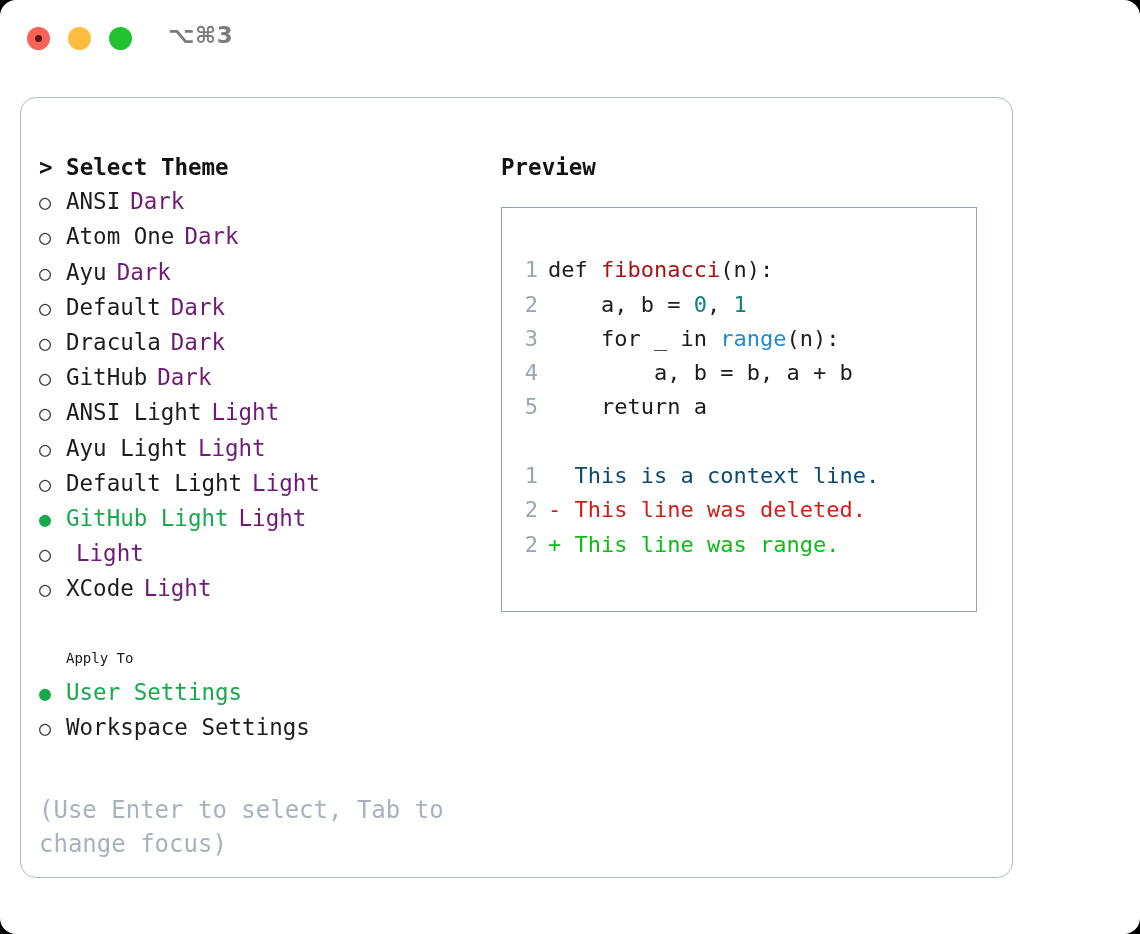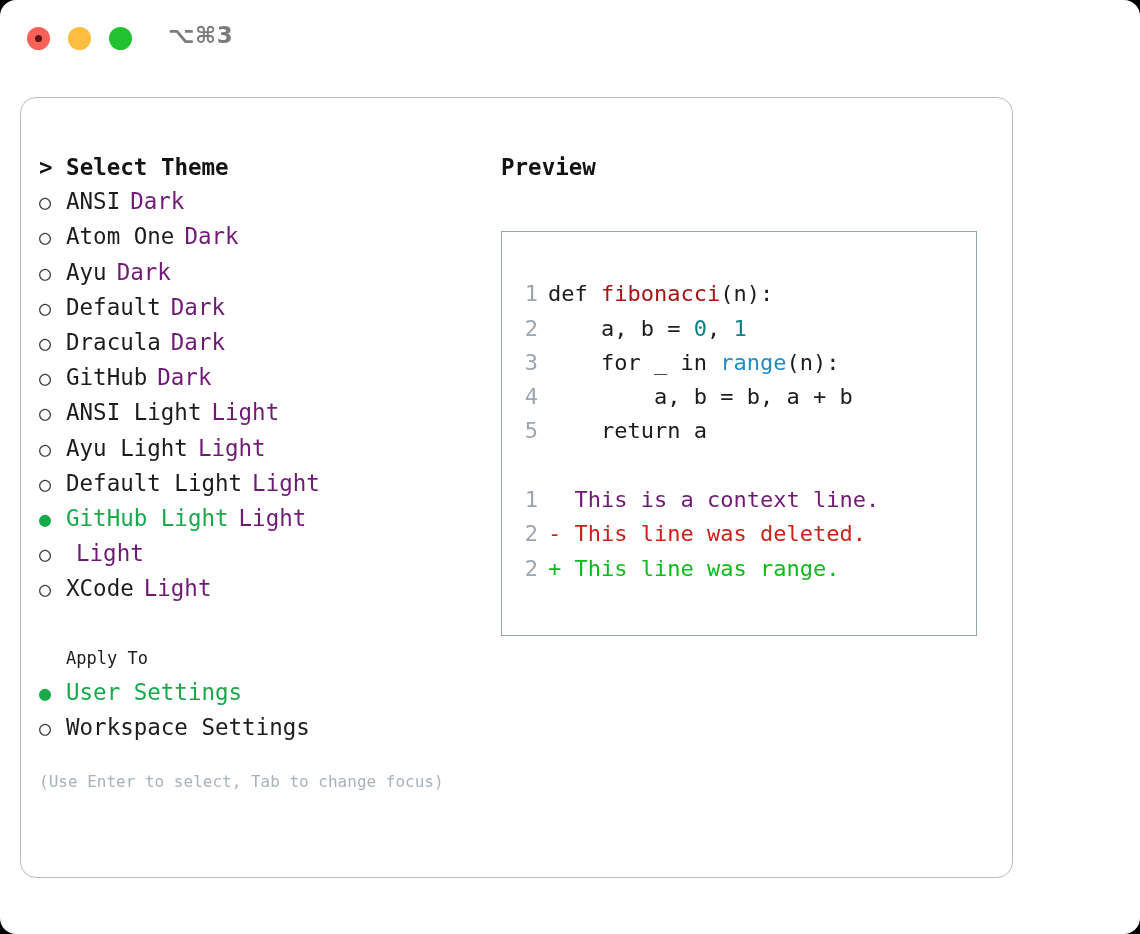--- a/index.html
+++ b/index.html
@@ -125,51 +125,51 @@
   .opt-label { color: #1c1c1c; }
   .opt-row.selected .opt-label { color: #17a94a; }
   .opt-variant {
     color: #701a75;
     margin-left: 10px;
   }
 
   .group-gap { height: 34px; }
 
   .apply-header {
-    font-size: 17px;
+    font-size: 14px;
     color: #1c1c1c;
     line-height: 34.2px;
     padding-left: 27px;
     white-space: pre;
   }
 
   .hint {
-    margin-top: 20px;
-    font-size: 16px;
+    margin-top: 48px;
+    font-size: 24px;
     line-height: 34.2px;
     color: #a8b2bd;
     width: 405px;
   }
 
   
   .right-col {
     position: absolute;
     left: 480px;
     top: 52px;
     width: 495px;
   }
   .preview-title {
     font-size: 22.5px;
     font-weight: 700;
     color: #131313;
     line-height: 34.2px;
     white-space: pre;
   }
   .preview-box {
-    margin-top: 47px;
+    margin-top: 23px;
     width: 476px;
     height: 405px;
     border: 1.6px solid #93a1b0;
     box-sizing: border-box;
     background: #ffffff;
     position: relative;
     padding-left: 44px;
   }
   .code-area {
     position: absolute;
@@ -189,21 +189,21 @@
     text-align: right;
     color: #9aa5b1;
     margin-right: 10px;
   }
   .tok-func { color: #a81414; }
   .tok-num  { color: #0b8280; }
   .tok-call { color: #1f8cc9; }
   .tok-plain{ color: #1c1c1c; }
 
   .diff-gap { height: 34.3px; }
-  .diff-ctx  { color: #701a75; }
+  .diff-ctx  { color: #0c4a6e; }
   .diff-del  { color: #cc2119; }
   .diff-add  { color: #0cbb18; }
 </style>
 </head>
 <body>
 
 <div class="window">
 
   <div class="titlebar">
     <div class="traffic">

